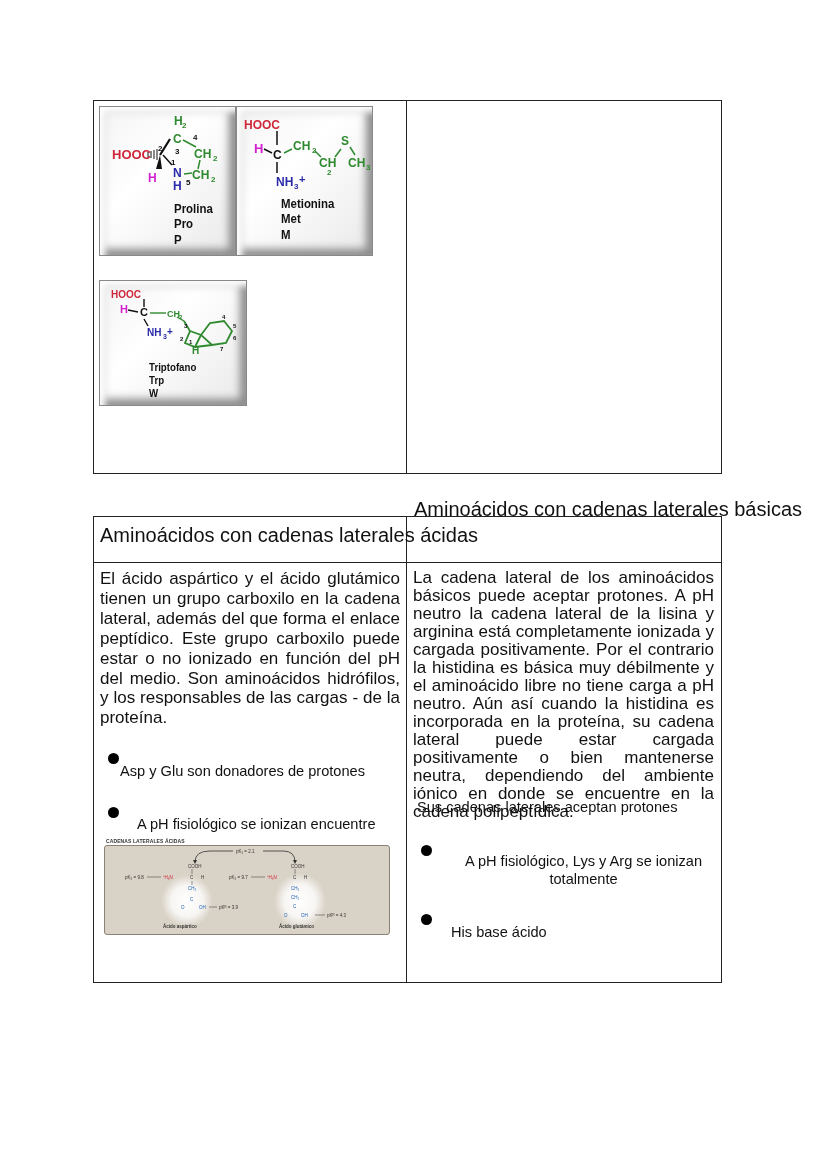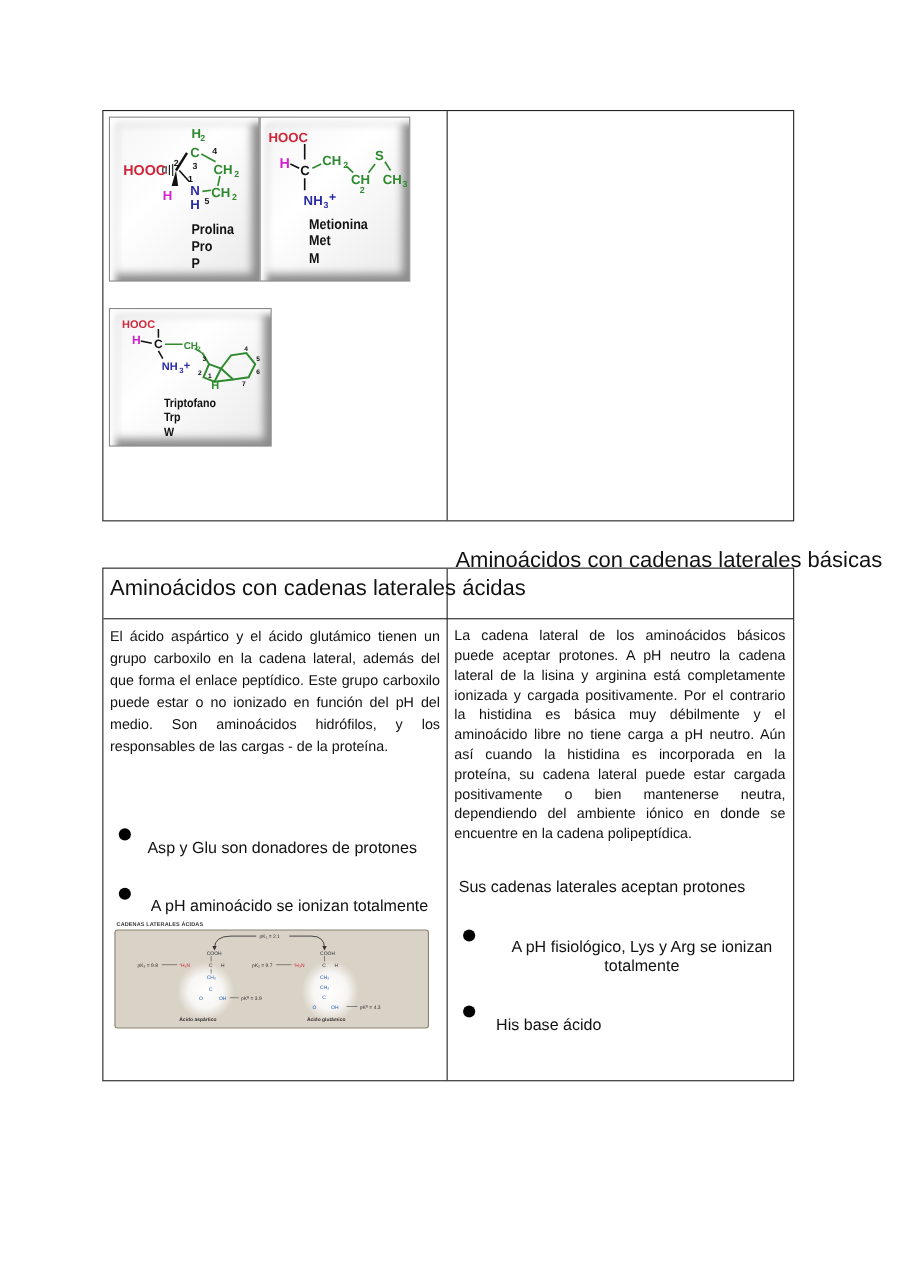--- a/index.html
+++ b/index.html
@@ -18,21 +18,21 @@
     border: 1px solid #888;
     box-shadow: inset 5px 5px 6px #ffffff, inset -6px -6px 8px #8c8c8c, inset 3px 3px 10px #bdbdbd;
   }
   .card svg { position: absolute; left: 0; top: 0; }
   .card .names {
     position: absolute; font-family: "Liberation Sans", sans-serif; font-weight: bold;
     color: #111; line-height: 1.18; transform: scaleX(0.88); transform-origin: left top;
   }
 
   .cell-text {
-    position: absolute; font-size: 13px; line-height: 19.9px; text-align: justify;
+    position: absolute; font-size: 17px; line-height: 19.9px; text-align: justify;
     text-align-last: left;
   }
   .hdr-text { position: absolute; font-size: 20px; white-space: nowrap; }
   .bullet-dot {
     position: absolute; width: 11px; height: 11px; border-radius: 50%; background: #000;
   }
   .bullet-text { position: absolute; font-size: 14.6px; line-height: 18px; }
 
   .figure {
     position: absolute; left: 104px; top: 845px; width: 286px; height: 90px;
@@ -164,23 +164,23 @@
   <div class="vdiv" style="left:312px;"></div>
   <div class="hdiv" style="top:45px;"></div>
 </div>
 
 <div class="hdr-text" style="left:100px; top:524px;">Aminoácidos con cadenas laterales ácidas</div>
 <div class="hdr-text" style="left:414px; top:498px;">Aminoácidos con cadenas laterales básicas</div>
 
 <div class="cell-text" style="left:100px; top:569px; width:300px;">El ácido aspártico y el ácido glutámico tienen un grupo carboxilo en la cadena lateral, además del que forma el enlace peptídico. Este grupo carboxilo puede estar o no ionizado en función del pH del medio. Son aminoácidos hidrófilos, y los responsables de las cargas - de la proteína.</div>
 
 <div class="bullet-dot" style="left:108px; top:753px;"></div>
-<div class="bullet-text" style="left:134px; top:762px; width:265px;">Asp y Glu son donadores de protones</div>
+<div class="bullet-text" style="left:120px; top:762px; width:265px;">Asp y Glu son donadores de protones</div>
 <div class="bullet-dot" style="left:108px; top:807px;"></div>
-<div class="bullet-text" style="left:137px; top:815px; width:265px;">A pH aminoácido se ionizan totalmente</div>
+<div class="bullet-text" style="left:137px; top:815px; width:265px;">A pH fisiológico se ionizan encuentre</div>
 
 <div class="fig-caption">CADENAS LATERALES ÁCIDAS</div>
 <div class="figure">
   <svg width="286" height="90">
     <defs>
       <radialGradient id="glow" cx="50%" cy="50%" r="50%">
         <stop offset="0%" stop-color="#ffffff" stop-opacity="1"></stop>
         <stop offset="60%" stop-color="#ffffff" stop-opacity="0.8"></stop>
         <stop offset="100%" stop-color="#ffffff" stop-opacity="0"></stop>
       </radialGradient>

